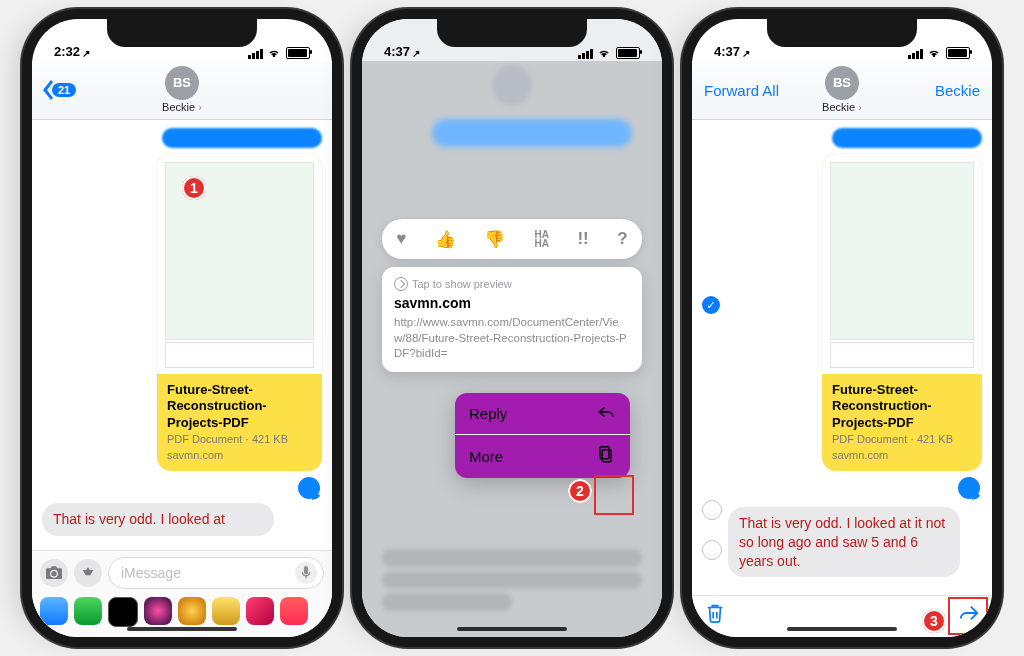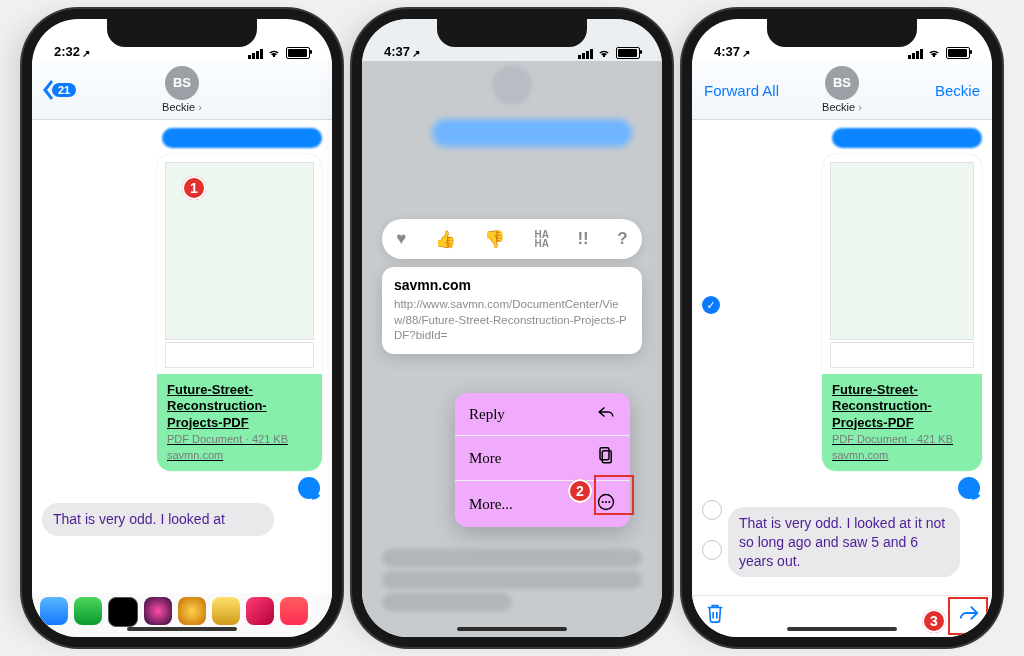--- a/index.html
+++ b/index.html
@@ -114,23 +114,22 @@
   .msgs {
     flex:1; background:#fff; overflow:hidden; position:relative; padding:6px 10px 0;
   }
   .blue-bubble {
     margin:2px 0 6px auto;
     width:160px;height:20px;border-radius:14px;
     background:#0a84ff;
     filter:blur(1px);
   }
   .doc-card{
-    width:165px;margin-left:auto;background:#86efac;border-radius:14px;overflow:hidden;
+    width:165px;margin-left:auto;background:#fde047;border-radius:14px;overflow:hidden;
     box-shadow:0 0 0 1px rgba(0,0,0,.03);
-    text-decoration:underline;
   }
   .doc-card .thumb{height:220px;background:#fff;position:relative;}
   .doc-card .thumb .map{
     position:absolute;inset:8px 8px 34px 8px;border:1px solid #e2e2e4;
     background:
       linear-gradient(#eef7ef,#eef7ef),
       repeating-linear-gradient(45deg,rgba(120,60,170,.15) 0 2px,transparent 2px 10px),
       repeating-linear-gradient(-45deg,rgba(200,120,40,.15) 0 2px,transparent 2px 12px);
     background-blend-mode:normal,normal,normal;
   }
@@ -147,21 +146,21 @@
     margin:6px 2px 4px auto; position:relative;
   }
   .doc-tail::after{
     content:"";position:absolute;right:-2px;bottom:-1px;width:10px;height:10px;
     background:#0a84ff;border-bottom-right-radius:12px;
     clip-path:polygon(0 0,100% 70%,60% 100%,0 100%);
   }
 
   .grey-bubble{
     max-width:210px;background:#e9e9eb;border-radius:16px;
-    padding:7px 11px;font-size:14px;color:#4c1d95;line-height:1.35;
+    padding:7px 11px;font-size:14px;color:#b91c1c;line-height:1.35;
     margin-top:4px;
   }
 
   .select-ring{
     position:absolute;width:18px;height:18px;border-radius:50%;
     border:1.5px solid #c4c4c8;background:#fff;
   }
   .select-check{
     width:18px;height:18px;border-radius:50%;background:#0a7aff;
     color:#fff;display:flex;align-items:center;justify-content:center;font-size:11px;
@@ -210,22 +209,22 @@
   }
   .tapback span:first-child{color:#8a8a8e;}
   .link-card{
     position:absolute;top:248px;left:20px;right:20px;background:#fff;border-radius:12px;
     padding:10px 12px;box-shadow:0 4px 16px rgba(0,0,0,.15);font-size:12px;
   }
   .link-card .tiny{color:#9a9aa0;font-size:11px;margin-bottom:4px;display:flex;align-items:center;gap:4px;}
   .link-card .host{font-weight:700;color:#000;font-size:14px;}
   .link-card .url{color:#8c8c92;font-size:11.5px;line-height:1.35;margin-top:4px;word-break:break-all;}
   .ctx-menu{
-    position:absolute;top:380px;right:32px;width:175px;background:#f0abfc;border-radius:12px;
-    overflow:hidden;box-shadow:0 6px 22px rgba(0,0,0,.22);font-family:Liberation Serif, serif;
+    position:absolute;top:380px;right:32px;width:175px;background:#a21caf;border-radius:12px;
+    overflow:hidden;box-shadow:0 6px 22px rgba(0,0,0,.22);
   }
   .ctx-menu .row{
     display:flex;align-items:center;justify-content:space-between;
     padding:11px 14px;font-size:15px;color:#000;border-bottom:1px solid #efeff0;
   }
   .ctx-menu .row:last-child{border-bottom:none;}
   .ctx-menu .ic{color:#000;font-size:15px;width:20px;text-align:center;}
   .blob-row{position:absolute;left:20px;right:20px;height:18px;border-radius:9px;background:rgba(0,0,0,.10);}
 
   
@@ -292,20 +291,40 @@
           <div class="src">savmn.com</div>
         </div>
       </div>
       <div class="doc-tail"></div>
 
       <div class="grey-bubble">That is very odd. I looked at</div>
 
       <div class="step-badge" style="top:56px;left:150px;">1</div>
     </div>
 
+    <div class="inputbar">
+      <div class="round-ic">
+        <svg width="16" height="14" viewBox="0 0 24 20">
+            <path fill="#7a7a7e" d="M9 0l-2 3H2a2 2 0 00-2 2v12a2 2 0 002 2h20a2 2 0 002-2V5a2 2 0 00-2-2h-5l-2-3H9zm3 5a6 6 0 110 12 6 6 0 010-12zm0 2a4 4 0 100 8 4 4 0 000-8z"></path>
+          </svg>
+      </div>
+      <div class="round-ic">
+        <svg width="14" height="14" viewBox="0 0 24 24">
+            <path fill="#7a7a7e" d="M12 2l3 5h6l-5 9H8L3 7h6z"></path>
+          </svg>
+      </div>
+      <div class="msg-field">
+        <span>iMessage</span>
+        <span class="mic">
+          <svg width="12" height="14" viewBox="0 0 14 20">
+              <path fill="#8e8e93" d="M7 0a3 3 0 013 3v6a3 3 0 01-6 0V3a3 3 0 013-3zm-6 9h2a4 4 0 008 0h2a6 6 0 01-5 5.9V18H6v-3.1A6 6 0 011 9z"></path>
+            </svg>
+        </span>
+      </div>
+    </div>
     <div class="app-tray">
       <div class="app-ic" style="background:linear-gradient(#5bb7ff,#1378ff);"></div>
       <div class="app-ic" style="background:linear-gradient(#4dd65f,#0a9a2e);"></div>
       <div class="app-ic" style="background:#000;border:1px solid #555;"></div>
       <div class="app-ic" style="background:radial-gradient(circle,#ff4da6,#2b0a3d);"></div>
       <div class="app-ic" style="background:radial-gradient(circle,#ffd24d,#c46b00);"></div>
       <div class="app-ic" style="background:linear-gradient(#ffe16b,#d09a1a);"></div>
       <div class="app-ic" style="background:linear-gradient(135deg,#ff3e72,#b5003e);"></div>
       <div class="app-ic" style="background:linear-gradient(#ff5d5d,#ff2d55);"></div>
     </div>
@@ -349,20 +368,26 @@
       <div class="tapback" style="top:158px;">
         <span>♥</span>
         <span>👍</span>
         <span>👎</span>
         <span style="font-size:10px;font-weight:800;line-height:.9;">HA<br>HA</span>
         <span style="font-weight:800;">!!</span>
         <span style="font-weight:800;">?</span>
       </div>
 
       <div class="link-card" style="top:206px;">
+        <div class="tiny">
+          <span style="display:inline-block;width:12px;height:12px;border:1.3px solid #9a9aa0;border-radius:50%;position:relative;">
+            <span style="position:absolute;inset:3px;border-top:1.3px solid #9a9aa0;border-right:1.3px solid #9a9aa0;transform:rotate(45deg);"></span>
+          </span>
+          <span>Tap to show preview</span>
+        </div>
         <div class="host">savmn.com</div>
         <div class="url">http://www.savmn.com/DocumentCenter/View/88/Future-Street-Reconstruction-Projects-PDF?bidId=</div>
       </div>
 
       <div class="ctx-menu" style="top:332px;">
         <div class="row">
           <span>Reply</span>
           <span class="ic">
             <svg width="18" height="16" viewBox="0 0 24 20">
                 <path fill="none" stroke="#000" stroke-width="2" d="M10 4L3 10l7 6M3 10h12a6 6 0 016 6"></path>
@@ -371,31 +396,20 @@
         </div>
         <div class="row">
           <span>More</span>
           <span class="ic">
             <svg width="16" height="18" viewBox="0 0 20 24">
                 <rect x="5" y="5" width="12" height="16" rx="2" fill="none" stroke="#000" stroke-width="2"></rect>
                 <rect x="2" y="1" width="12" height="16" rx="2" fill="none" stroke="#000" stroke-width="2"></rect>
               </svg>
           </span>
         </div>
-        <div class="row">
-          <span>More...</span>
-          <span class="ic">
-            <svg width="20" height="20" viewBox="0 0 24 24">
-                <circle cx="12" cy="12" r="9" fill="none" stroke="#000" stroke-width="1.6"></circle>
-                <circle cx="8" cy="12" r="1.3"></circle>
-                <circle cx="12" cy="12" r="1.3"></circle>
-                <circle cx="16" cy="12" r="1.3"></circle>
-              </svg>
-          </span>
-        </div>
       </div>
 
       <div class="red-box" style="top:414px;right:28px;width:36px;height:36px;"></div>
       <div class="step-badge" style="top:418px;right:70px;">2</div>
     </div>
   </div>
 </div>
 
 <div class="phone">
   <div class="notch"></div>

